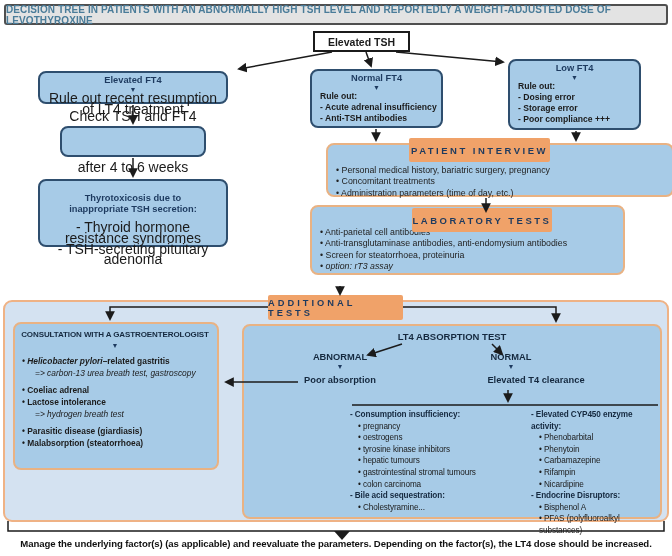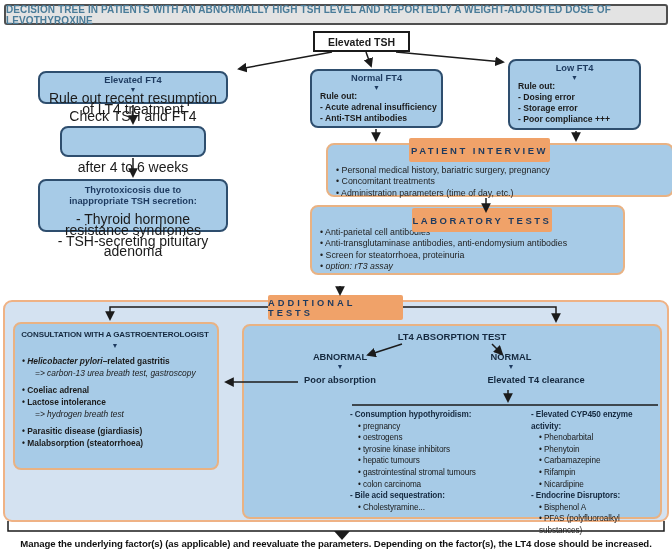--- a/index.html
+++ b/index.html
@@ -55,21 +55,21 @@
     <div class="bx-title">Elevated FT4</div>
     <div class="caret">▼</div>
     <div class="bx-body">Rule out recent resumption of LT4 treatment</div>
   </div>
 
   <div class="abs bluebox" style="left:60px;top:126px;width:146px;height:31px;display:flex;flex-direction:column;justify-content:center;gap:40px;">
     <div class="bx-body">Check TSH and FT4</div>
     <div class="bx-body">after 4 to 6 weeks</div>
   </div>
 
-  <div class="abs bluebox" style="left:38px;top:179px;width:190px;height:53px;padding-top:4px;">
+  <div class="abs bluebox" style="left:38px;top:179px;width:190px;height:68px;padding-top:12px;">
     <div class="bx-title" style="line-height:10.5px;">Thyrotoxicosis due to</div>
     <div class="bx-title" style="line-height:10.5px;">inappropriate TSH secretion:</div>
     <div class="bx-body" style="margin-top:8px;">- Thyroid hormone resistance syndromes</div>
     <div class="bx-body">- TSH-secreting pituitary adenoma</div>
   </div>
 
   <div class="abs bluebox" style="left:310px;top:69px;width:133px;height:59px;">
     <div class="bx-title">Normal FT4</div>
     <div class="caret">▼</div>
     <div class="bx-list">
@@ -130,21 +130,21 @@
   <div class="abs innerbox" style="left:242px;top:324px;width:420px;height:195px;"></div>
   <div class="lt4-label" style="left:242px;top:331px;width:420px;font-size:9.5px;">LT4 ABSORPTION TEST</div>
   <div class="lt4-label" style="left:296px;top:352px;width:88px;">ABNORMAL</div>
   <div class="abs caret" style="left:296px;top:363px;width:88px;z-index:4;">▼</div>
   <div class="lt4-label" style="left:290px;top:375px;width:100px;">Poor absorption</div>
   <div class="lt4-label" style="left:466px;top:352px;width:90px;">NORMAL</div>
   <div class="abs caret" style="left:466px;top:363px;width:90px;z-index:4;">▼</div>
   <div class="lt4-label" style="left:476px;top:375px;width:120px;">Elevated T4 clearance</div>
 
   <div class="col" style="left:350px;top:409px;width:180px;">
-    <div class="gtitle">- Consumption hypothyroidism:</div>
+    <div class="gtitle">- Consumption insufficiency:</div>
     <div class="itm">• pregnancy</div>
     <div class="itm">• oestrogens</div>
     <div class="itm">• tyrosine kinase inhibitors</div>
     <div class="itm">• hepatic tumours</div>
     <div class="itm">• gastrointestinal stromal tumours</div>
     <div class="itm">• colon carcinoma</div>
     <div class="gtitle">- Bile acid sequestration:</div>
     <div class="itm">• Cholestyramine...</div>
   </div>
 

